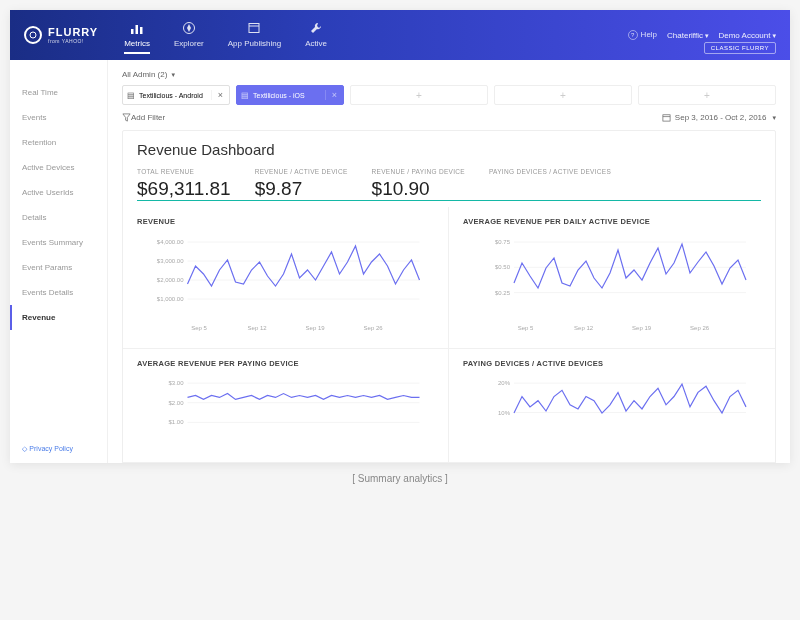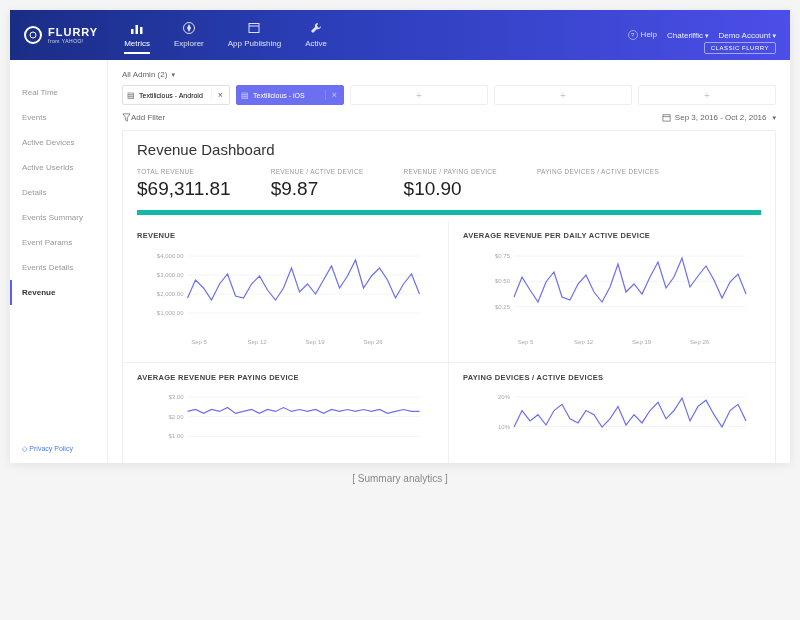--- a/index.html
+++ b/index.html
@@ -36,21 +36,21 @@
 .tab-close { width: 18px; text-align: center; border-left: 1px solid rgba(0,0,0,0.08); cursor: pointer; font-size: 9px; opacity: 0.6; }
 .app-tab.active .tab-close { border-left-color: rgba(255,255,255,0.3); }
 .add-tab { flex: 1; border: 1px solid #eee; border-radius: 2px; display: flex; align-items: center; justify-content: center; color: #ccc; font-size: 10px; cursor: pointer; }
 .filter-row { display: flex; align-items: center; font-size: 8px; color: #666; margin-bottom: 8px; }
 .add-filter { display: flex; align-items: center; cursor: pointer; }
 .funnel { width: 9px; height: 9px; }
 .date-range { margin-left: auto; display: flex; align-items: center; gap: 4px; cursor: pointer; }
 .dashboard { border: 1px solid #eee; border-radius: 2px; }
 .dash-head { padding: 10px 14px 6px 14px; }
 .dash-title { font-size: 15px; font-weight: 400; color: #333; margin-bottom: 10px; }
-.kpis { display: flex; gap: 40px; border-bottom: 5px solid #14b8a6; padding-bottom: 10px; }
+.kpis { display: flex; gap: 24px; border-bottom: 1px solid #14b8a6; }
 .kpi-label { font-size: 6.5px; color: #999; letter-spacing: 0.3px; margin-bottom: 3px; }
 .kpi-value { font-size: 19px; font-weight: 400; color: #222; }
 .charts { display: grid; grid-template-columns: 1fr 1fr; }
 .chart-card { border-right: 1px solid #f0f0f0; border-bottom: 1px solid #f0f0f0; padding: 10px 14px; }
 .chart-card:nth-child(2n) { border-right: none; }
 .chart-title { font-size: 7.5px; font-weight: 700; color: #444; letter-spacing: 0.3px; margin-bottom: 8px; }
 .chart-svg { width: 100%; height: 100px; }
 .chart-svg.short { height: 72px; }
 .y-label { font-size: 6px; fill: #aaa; }
 .x-label { font-size: 6px; fill: #aaa; text-anchor: middle; }
@@ -109,20 +109,21 @@
       <span class="account-sel"><span>Chateriffic</span><span class="chev">▾</span></span>
       <span class="account-sel"><span>Demo Account</span><span class="chev">▾</span></span>
     </div>
     <div class="classic-btn">CLASSIC FLURRY</div>
   </div>
 
   <div class="body">
     <div class="sidebar" id="sidebar">
     <div class="sidebar-item">Real Time</div>
         <div class="sidebar-item">Events</div>
+        <div class="sidebar-item">Retention</div>
         <div class="sidebar-item">Active Devices</div>
         <div class="sidebar-item">Active UserIds</div>
         <div class="sidebar-item">Details</div>
         <div class="sidebar-item">Events Summary</div>
         <div class="sidebar-item">Event Params</div>
         <div class="sidebar-item">Events Details</div>
         <div class="sidebar-item active">Revenue</div>
         <div class="policy"><span style="color:#4b7de8">◇</span> Privacy Policy</div>
       </div>
     <div class="main">

